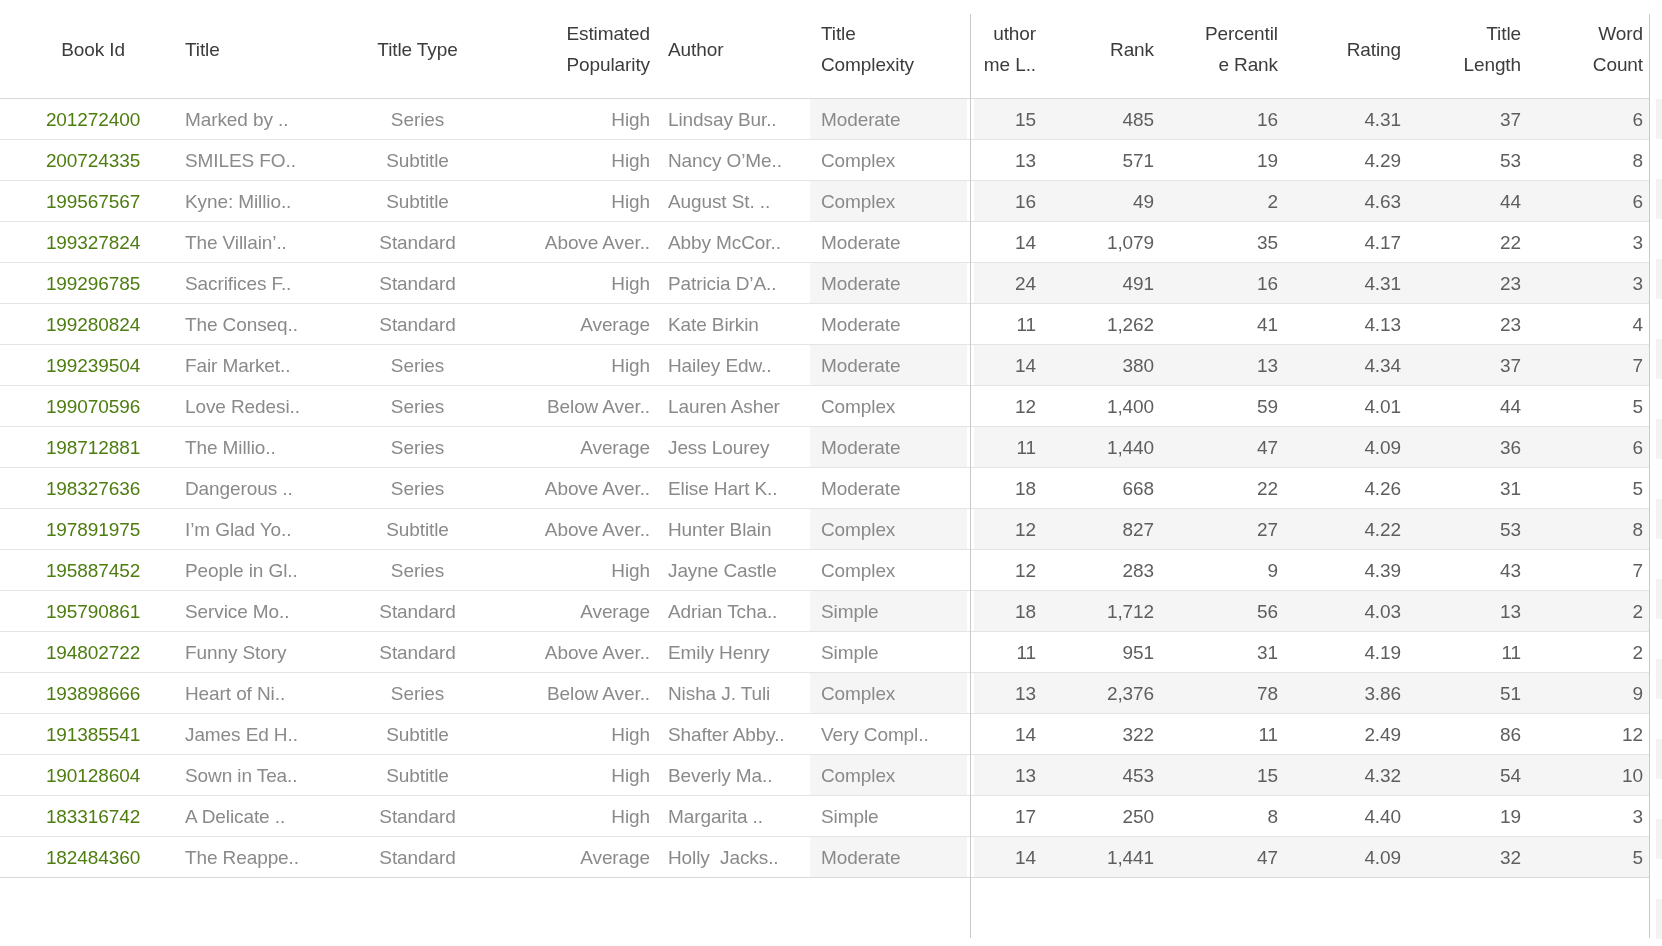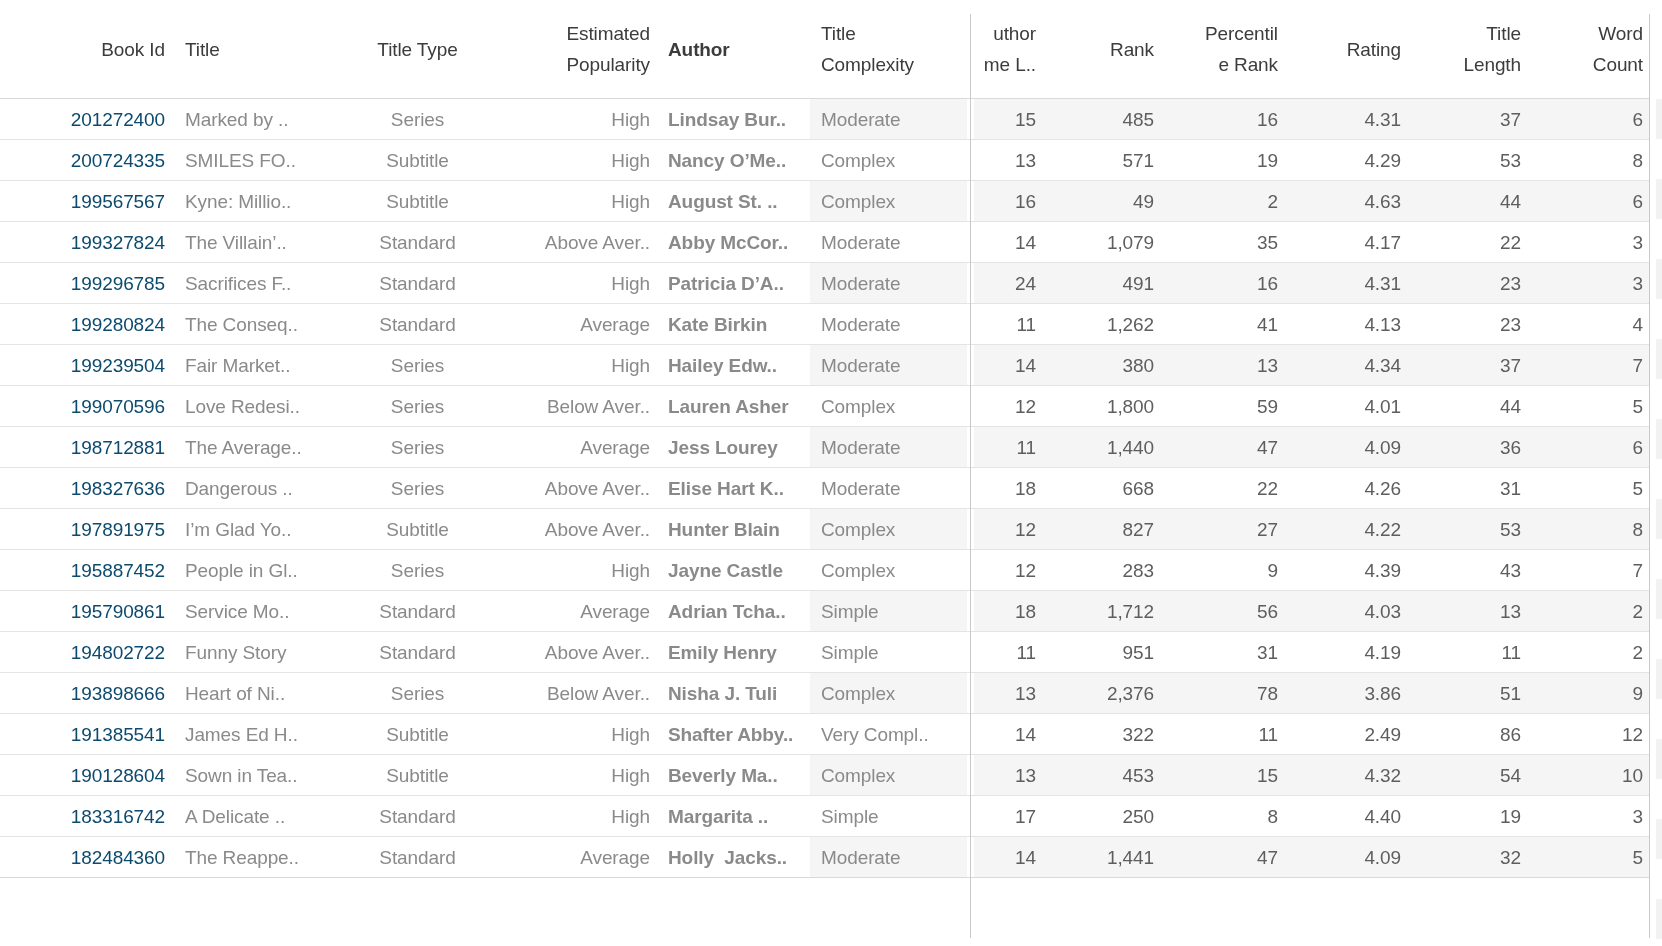--- a/index.html
+++ b/index.html
@@ -13,31 +13,31 @@
     height:98px;vertical-align:middle;font-weight:normal;font-size:19px;color:#3c3c3c;
     white-space:pre-line;line-height:31px;padding:0;border-bottom:1px solid #d9d9d9;
     overflow:hidden;
   }
   tbody td{
     height:40px;line-height:39px;font-size:19px;padding:0;border-bottom:1px solid #e4e4e4;
     white-space:pre;overflow:hidden;vertical-align:middle;
   }
   tbody tr:last-child td{border-bottom:1px solid #d9d9d9;}
   
-  .c-book_id{padding-left:21px;text-align:right;}
+  .c-book_id{padding-left:21px;text-align:center;}
   .c-title{padding-left:20px;text-align:left;}
   .c-title_type{padding-left:15px;text-align:center;}
   .c-est_popularity{padding-left:15px;text-align:right;}
-  .c-author{padding-left:18px;text-align:left;font-weight:bold;}
+  .c-author{padding-left:18px;text-align:left;}
   .c-title_complexity{padding-left:11px;text-align:left;}
   .c-author_name_l,.c-rank,.c-percentile_rank,.c-rating,.c-title_length,.c-word_count{
     text-align:right;padding-right:7px;
   }
   
-  tbody td.c-book_id{color:#0c4a6e;}
+  tbody td.c-book_id{color:#4d7c0f;}
   tbody td.c-title,tbody td.c-title_type,tbody td.c-est_popularity,
   tbody td.c-author,tbody td.c-title_complexity{color:#8a8a8a;}
   tbody td.pane{color:#5e5e5e;}
   
   tbody tr:nth-child(odd) td.pane{background:#f5f5f5;}
   tbody tr:nth-child(odd) td.c-title_complexity{
     background:linear-gradient(to right,#f5f5f5 calc(100% - 4px),#ffffff calc(100% - 4px));
   }
   tbody tr:nth-child(odd) td.c-author_name_l{
     background:linear-gradient(to right,#ffffff 3px,#f5f5f5 3px);
@@ -190,29 +190,29 @@
           <td class="c-word_count pane">7</td>
         </tr>
         <tr>
           <td class="c-book_id">199070596</td>
           <td class="c-title">Love Redesi..</td>
           <td class="c-title_type">Series</td>
           <td class="c-est_popularity">Below Aver..</td>
           <td class="c-author">Lauren Asher</td>
           <td class="c-title_complexity">Complex</td>
           <td class="c-author_name_l pane">12</td>
-          <td class="c-rank pane">1,800</td>
+          <td class="c-rank pane">1,400</td>
           <td class="c-percentile_rank pane">59</td>
           <td class="c-rating pane">4.01</td>
           <td class="c-title_length pane">44</td>
           <td class="c-word_count pane">5</td>
         </tr>
         <tr>
           <td class="c-book_id">198712881</td>
-          <td class="c-title">The Average..</td>
+          <td class="c-title">The Millio..</td>
           <td class="c-title_type">Series</td>
           <td class="c-est_popularity">Average</td>
           <td class="c-author">Jess Lourey</td>
           <td class="c-title_complexity">Moderate</td>
           <td class="c-author_name_l pane">11</td>
           <td class="c-rank pane">1,440</td>
           <td class="c-percentile_rank pane">47</td>
           <td class="c-rating pane">4.09</td>
           <td class="c-title_length pane">36</td>
           <td class="c-word_count pane">6</td>

